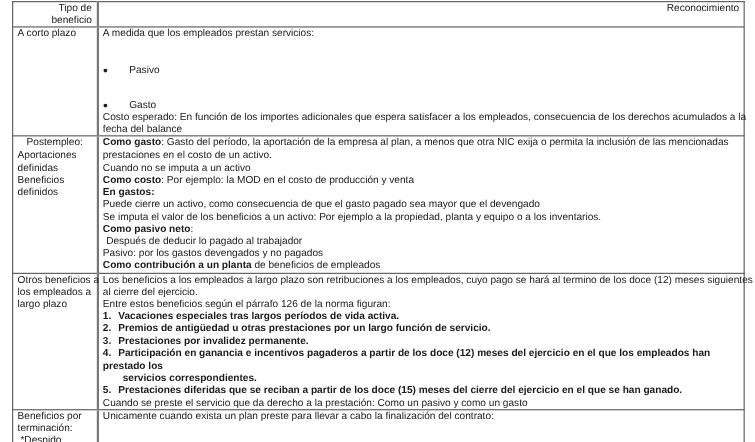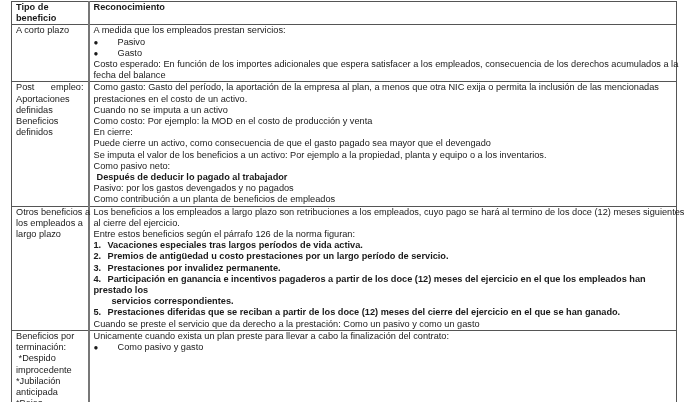--- a/index.html
+++ b/index.html
@@ -1,30 +1,30 @@
 <!DOCTYPE html>
 <html><head>
 <meta charset="utf-8">
 <style>
   html, body { margin: 0; padding: 0; background: #ffffff; }
   body { width: 686px; height: 402px; overflow: hidden; position: relative;
          font-family: "Liberation Sans", sans-serif; font-size: 9.2px; color: #1a1a1a; }
   .tbl { position: absolute; left: 11px; top: 1px; width: 666px; border-collapse: collapse; table-layout: fixed; }
   .tbl td, .tbl th { border: 1px solid #555; vertical-align: top; padding: 0 4px 0 4px; line-height: 11.2px; text-align: left; }
-  .tbl th { font-weight: bold; height: 11px; }
+  .tbl th { font-weight: normal; height: 11px; text-align: right; }
   .tbl th.c1, .tbl td.c1 { border-right: 2px solid #777; }
   .col1 { width: 77px; }
   .line { display: block; white-space: nowrap; }
-  .bullet { display: block; padding-left: 0; }
+  .bullet { display: block; padding-left: 0; margin-top: 21px; }
   .bullet .dot { display: inline-block; width: 24px; font-size: 8px; }
   .num { display: block; font-weight: bold; }
   .num .n { display: inline-block; width: 14px; }
   .num .cont { display: block; padding-left: 18px; }
-  b { font-weight: normal; }
-  .pad1 { padding-left: 3px; font-weight: bold; }
+  b { font-weight: bold; }
+  .pad1 { padding-left: 3px; }
 </style>
 </head>
 <body>
 
 <table class="tbl">
   <colgroup>
       <col class="col1">
       <col>
     </colgroup>
   <thead>
@@ -43,59 +43,59 @@
         <span class="line">A medida que los empleados prestan servicios:</span>
         <span class="bullet"><span class="dot">●</span><span>Pasivo</span></span>
         <span class="bullet"><span class="dot">●</span><span>Gasto</span></span>
         <span class="line">Costo esperado: En función de los importes adicionales que espera satisfacer a los empleados, consecuencia de los derechos acumulados a la</span>
         <span class="line">fecha del balance</span>
       </td>
     </tr>
 
     <tr>
       <td class="c1">
-        <span class="line" style="display:flex;justify-content:space-between;">
+        <span class="line" style="display:flex;justify-content:center;">
           <span>Post</span>
           <span>empleo:</span>
         </span>
         <span class="line">Aportaciones</span>
         <span class="line">definidas</span>
         <span class="line">Beneficios</span>
         <span class="line">definidos</span>
       </td>
       <td>
         <span class="line"><b>Como gasto</b><span>: Gasto del período, la aportación de la empresa al plan, a menos que otra NIC exija o permita la inclusión de las mencionadas</span></span>
         <span class="line">prestaciones en el costo de un activo.</span>
         <span class="line">Cuando no se imputa a un activo</span>
         <span class="line"><b>Como costo</b><span>: Por ejemplo: la MOD en el costo de producción y venta</span></span>
-        <span class="line"><b>En cierre:</b></span>
+        <span class="line"><b>En gastos:</b></span>
         <span class="line">Puede cierre un activo, como consecuencia de que el gasto pagado sea mayor que el devengado</span>
         <span class="line">Se imputa el valor de los beneficios a un activo: Por ejemplo a la propiedad, planta y equipo o a los inventarios.</span>
         <span class="line"><b>Como pasivo neto</b><span>:</span></span>
         <span class="line pad1">Después de deducir lo pagado al trabajador</span>
         <span class="line">Pasivo: por los gastos devengados y no pagados</span>
         <span class="line"><b>Como contribución a un planta</b><span> de beneficios de empleados</span></span>
       </td>
     </tr>
 
     <tr>
       <td class="c1">
         <span class="line">Otros beneficios a</span>
         <span class="line">los empleados a</span>
         <span class="line">largo plazo</span>
       </td>
       <td>
         <span class="line">Los beneficios a los empleados a largo plazo son retribuciones a los empleados, cuyo pago se hará al termino de los doce (12) meses siguientes</span>
         <span class="line">al cierre del ejercicio.</span>
         <span class="line">Entre estos beneficios según el párrafo 126 de la norma figuran:</span>
         <span class="num"><span class="n">1.</span><span>Vacaciones especiales tras largos períodos de vida activa.</span></span>
-        <span class="num"><span class="n">2.</span><span>Premios de antigüedad u costo prestaciones por un largo período de servicio.</span></span>
+        <span class="num"><span class="n">2.</span><span>Premios de antigüedad u otras prestaciones por un largo función de servicio.</span></span>
         <span class="num"><span class="n">3.</span><span>Prestaciones por invalidez permanente.</span></span>
         <span class="num"><span class="n">4.</span><span>Participación en ganancia e incentivos pagaderos a partir de los doce (12) meses del ejercicio en el que los empleados han prestado los</span><span class="cont">servicios correspondientes.</span></span>
-        <span class="num"><span class="n">5.</span><span>Prestaciones diferidas que se reciban a partir de los doce (12) meses del cierre del ejercicio en el que se han ganado.</span></span>
+        <span class="num"><span class="n">5.</span><span>Prestaciones diferidas que se reciban a partir de los doce (15) meses del cierre del ejercicio en el que se han ganado.</span></span>
         <span class="line">Cuando se preste el servicio que da derecho a la prestación: Como un pasivo y como un gasto</span>
       </td>
     </tr>
 
     <tr>
       <td class="c1">
         <span class="line">Beneficios por</span>
         <span class="line">terminación:</span>
         <span class="line" style="white-space:pre;"> *Despido</span>
         <span class="line">improcedente</span>

